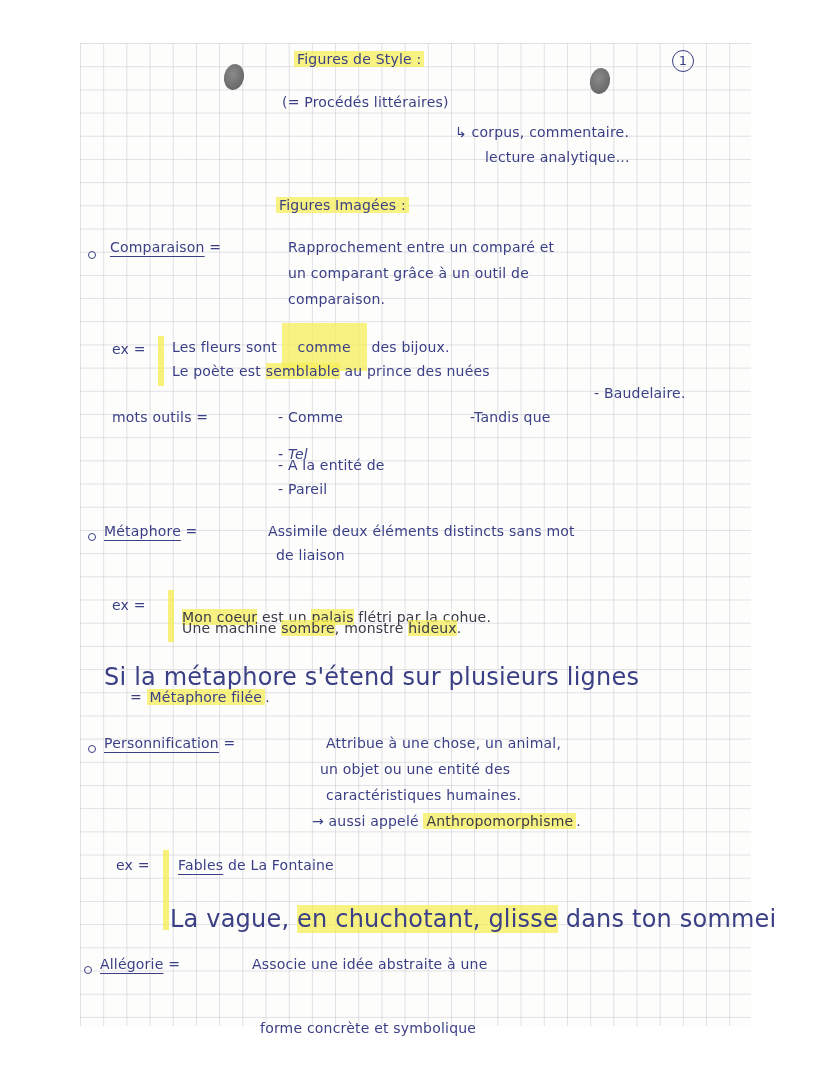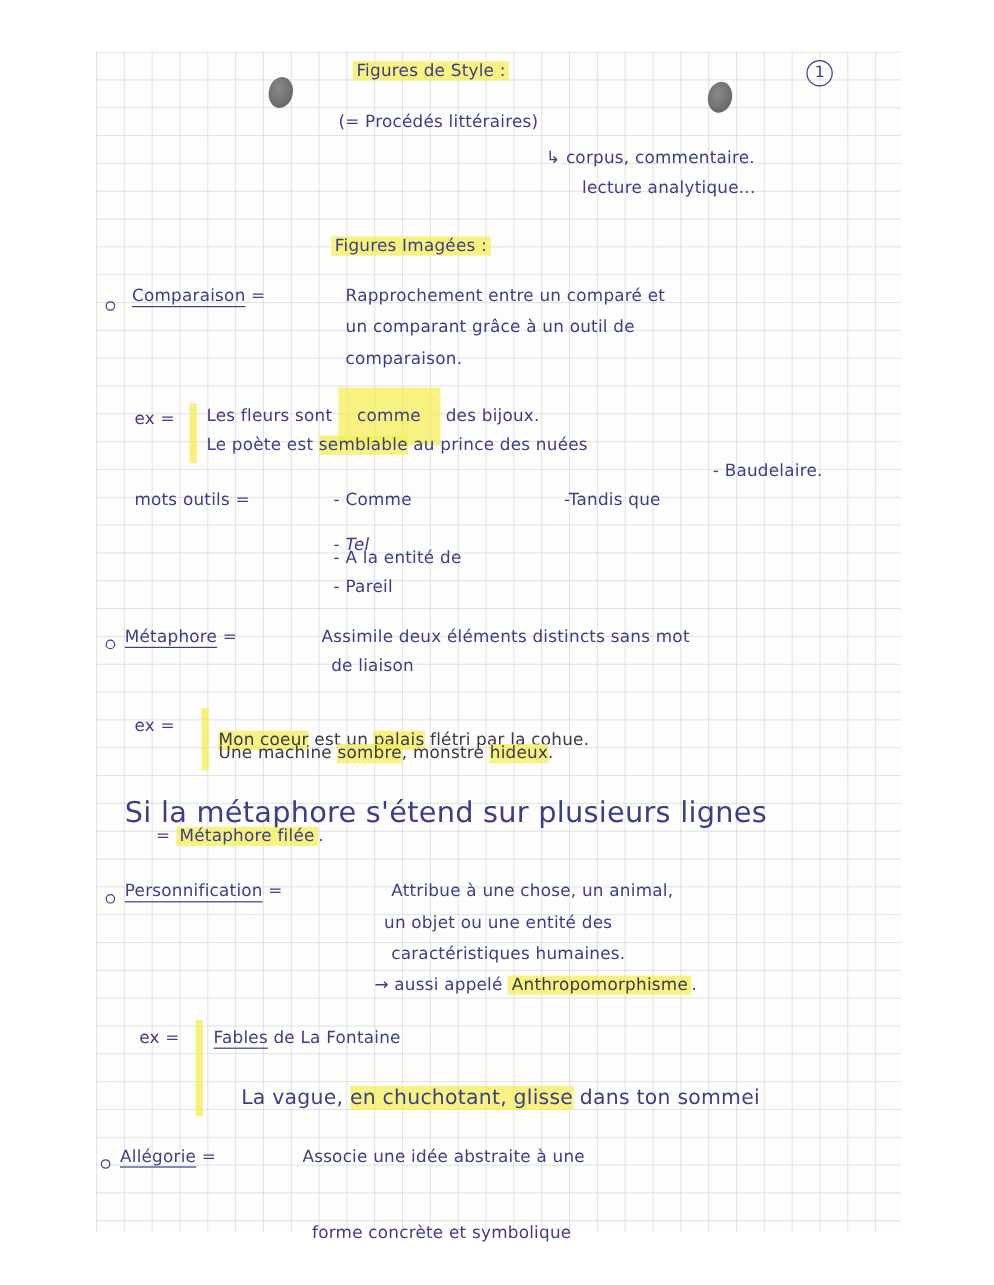--- a/index.html
+++ b/index.html
@@ -120,21 +120,21 @@
 <div class="t" style="left:326px; top:788px;">caractéristiques humaines.</div>
 <div class="t" style="left:312px; top:814px;">
   <span>→ aussi appelé </span><span class="hl dark">Anthropomorphisme</span><span>.</span>
 </div>
 
 <div class="t" style="left:116px; top:858px;">ex =</div>
 <div class="vbar" style="left:163px; top:850px; height:80px;"></div>
 <div class="t" style="left:178px; top:858px;">
   <span class="u">Fables</span><span> de La Fontaine</span>
 </div>
-<div class="t" style="left:170px; top:907px; font-size:17px;margin-left:31px;">
+<div class="t" style="left:170px; top:907px; font-size:24px;">
   <span>La vague, </span><span class="hl" style="padding:0;">en chuchotant, glisse</span><span> dans ton sommei</span>
 </div>
 
 <div class="bullet" style="left:84px; top:966px;"></div>
 <div class="t" style="left:100px; top:957px;">
   <span class="u">Allégorie</span>
   <span>=</span>
 </div>
 <div class="t" style="left:252px; top:957px;">Associe une idée abstraite à une</div>
 <div class="t" style="left:260px; top:981px;margin-top:40px;">forme concrète et symbolique</div>

